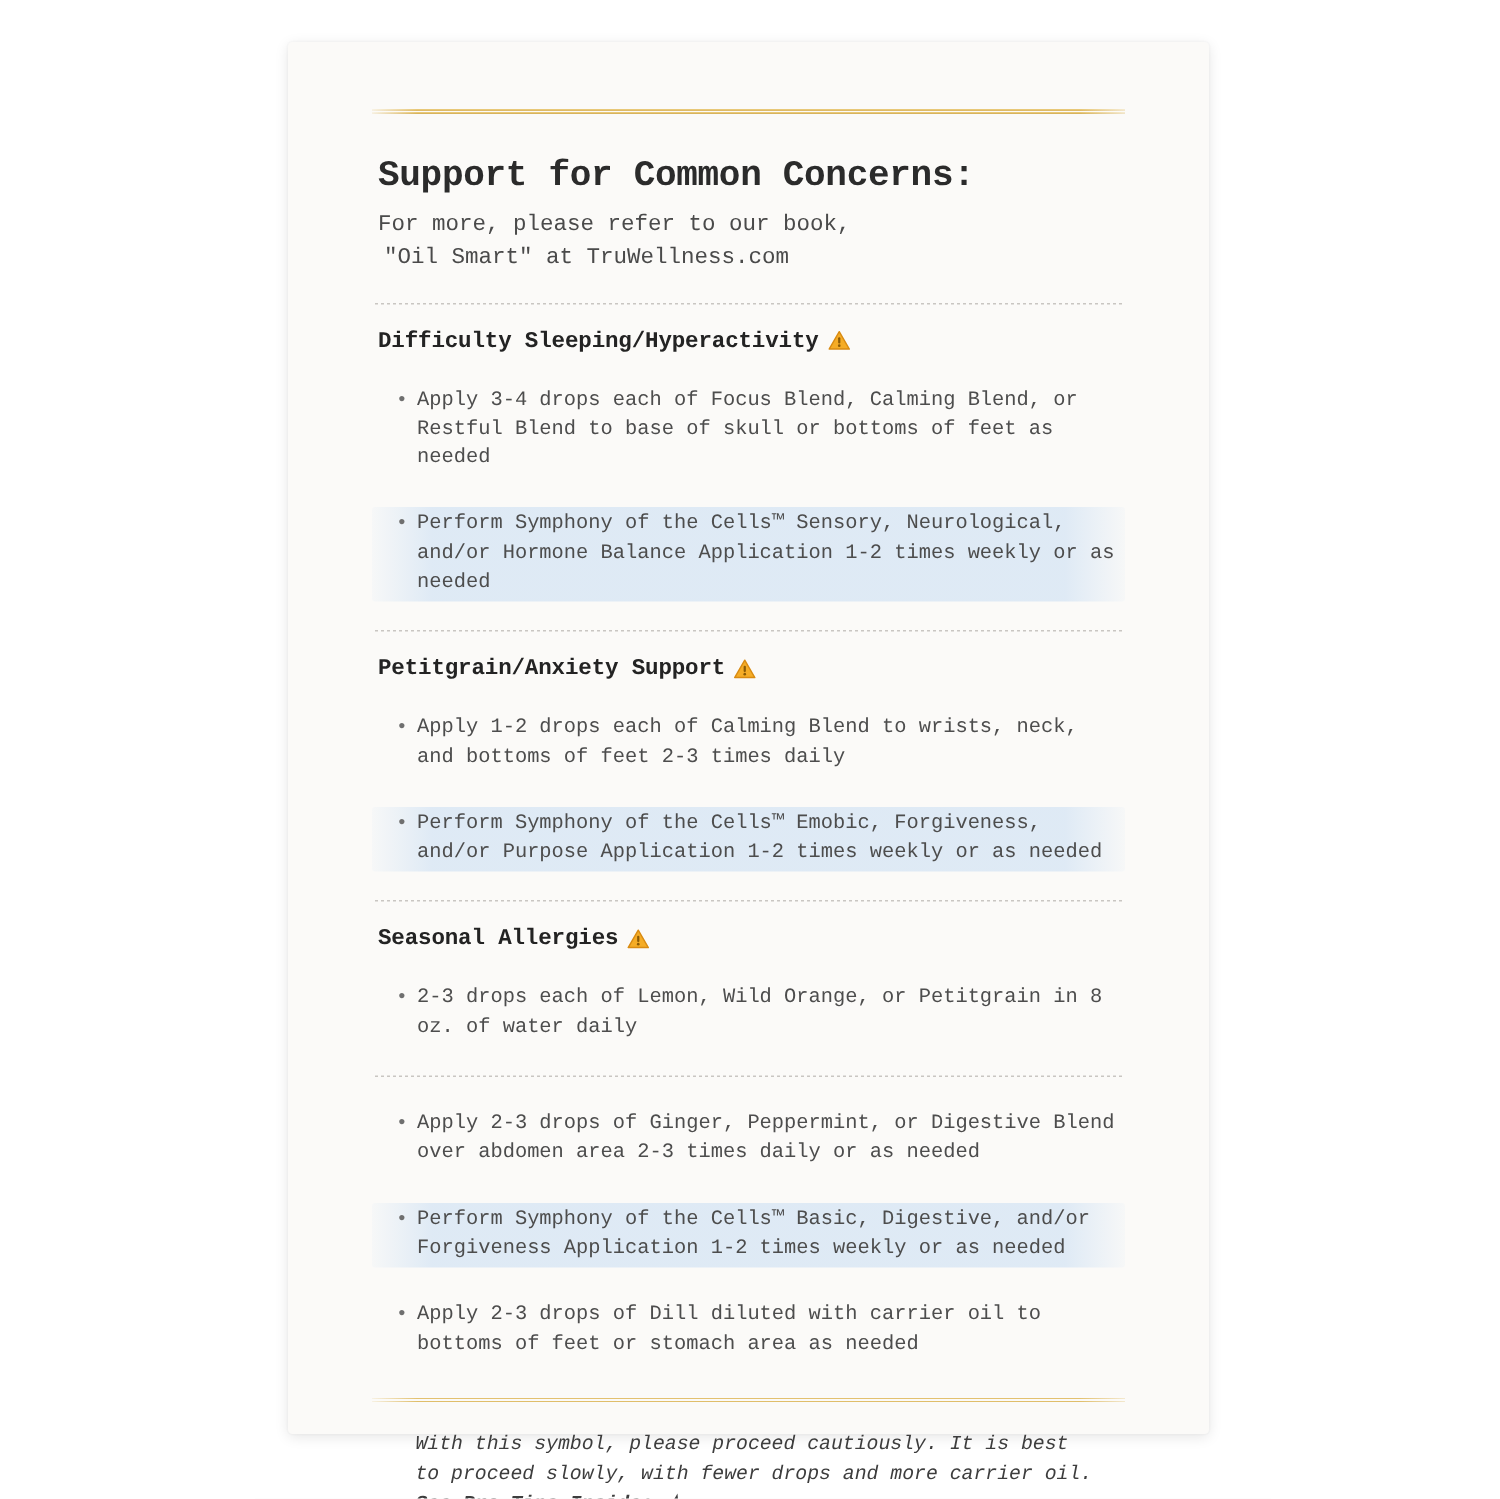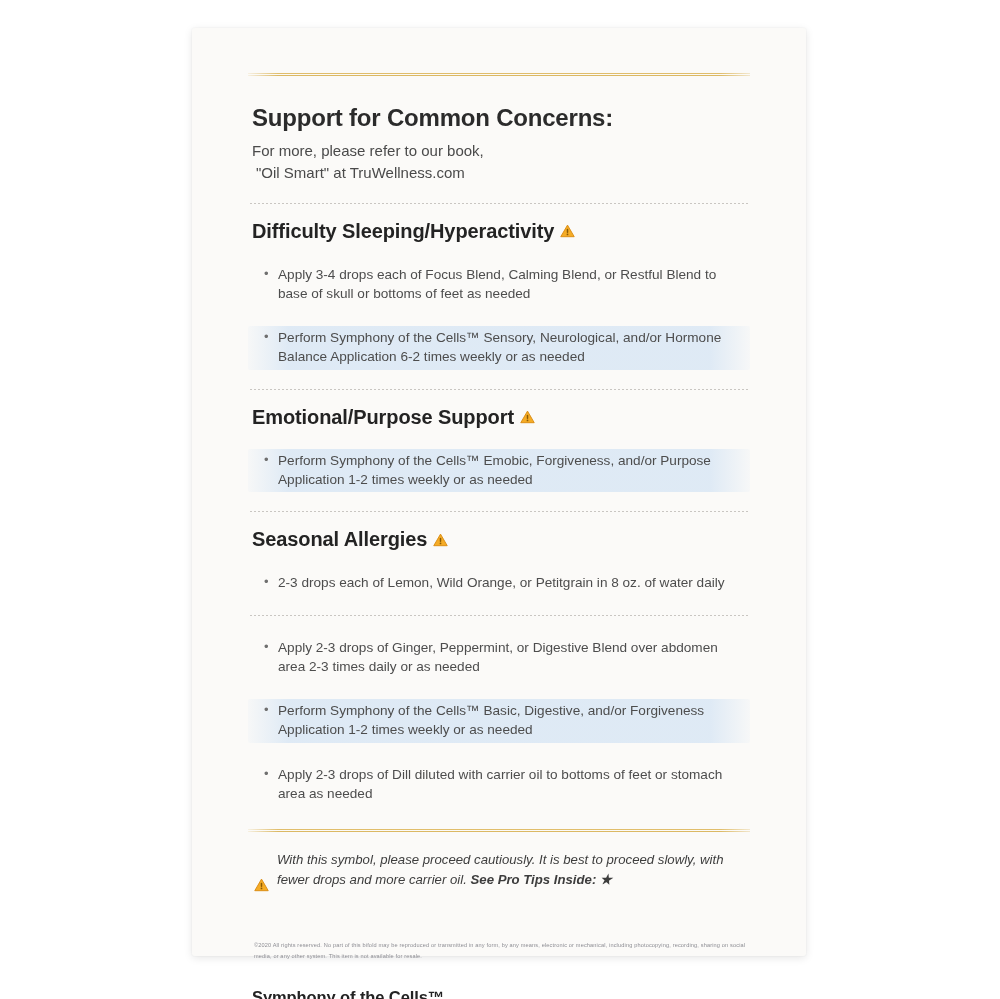--- a/index.html
+++ b/index.html
@@ -12,20 +12,21 @@
     background: #ffffff;
     font-family: "Liberation Sans", sans-serif;
     overflow: hidden;
   }
 
   .page {
     position: relative;
     width: 1000px;
     height: 999px;
     background: #ffffff;
+    font-family: Liberation Mono, monospace;
   }
 
   
   .card {
     position: absolute;
     left: 192px;
     top: 28px;
     width: 614px;
     height: 928px;
     background: #fbfaf8;
@@ -95,21 +96,21 @@
     background-image: linear-gradient(to right, #c9c6c2 0 2px, transparent 2px 4px);
     background-size: 4px 1px;
     background-repeat: repeat-x;
   }
 
   
   .section { margin-top: 16px; }
 
   .sec-head {
     margin: 0 0 3px 4px;
-    font-size: 20px;
+    font-size: 15px;
     font-weight: bold;
     color: #232323;
     letter-spacing: -0.1px;
     display: flex;
     align-items: center;
     gap: 6px;
   }
 
   .warn {
     display: inline-block;
@@ -215,38 +216,39 @@
           <span class="warn">
             <svg width="15" height="14" viewBox="0 0 16 15">
                 <path d="M8 1.2 L15.2 13.6 H0.8 Z" fill="#f5ac26" stroke="#d98b12" stroke-width="1" stroke-linejoin="round"></path>
                 <rect x="7.2" y="5.2" width="1.6" height="4.4" rx="0.7" fill="#8a5a05"></rect>
                 <circle cx="8" cy="11.2" r="0.95" fill="#8a5a05"></circle>
               </svg>
           </span>
         </div>
         <ul class="bullets">
           <li class="bullet">Apply 3-4 drops each of Focus Blend, Calming Blend, or Restful Blend to base of skull or bottoms of feet as needed</li>
-          <li class="bullet hl">Perform Symphony of the Cells™ Sensory, Neurological, and/or Hormone Balance Application 6-2 times weekly or as needed</li>
+          <li class="bullet hl">Perform Symphony of the Cells™ Sensory, Neurological, and/or Hormone Balance Application 1-2 times weekly or as needed</li>
         </ul>
       </div>
 
       <div class="dots"></div>
 
       <div class="section">
         <div class="sec-head">
-          <span>Emotional/Purpose Support</span>
+          <span>Petitgrain/Anxiety Support</span>
           <span class="warn">
             <svg width="15" height="14" viewBox="0 0 16 15">
                 <path d="M8 1.2 L15.2 13.6 H0.8 Z" fill="#f5ac26" stroke="#d98b12" stroke-width="1" stroke-linejoin="round"></path>
                 <rect x="7.2" y="5.2" width="1.6" height="4.4" rx="0.7" fill="#8a5a05"></rect>
                 <circle cx="8" cy="11.2" r="0.95" fill="#8a5a05"></circle>
               </svg>
           </span>
         </div>
         <ul class="bullets">
+          <li class="bullet">Apply 1-2 drops each of Calming Blend to wrists, neck, and bottoms of feet 2-3 times daily</li>
           <li class="bullet hl">Perform Symphony of the Cells™ Emobic, Forgiveness, and/or Purpose Application 1-2 times weekly or as needed</li>
         </ul>
       </div>
 
       <div class="dots"></div>
 
       <div class="section">
         <div class="sec-head">
           <span>Seasonal Allergies</span>
           <span class="warn">

